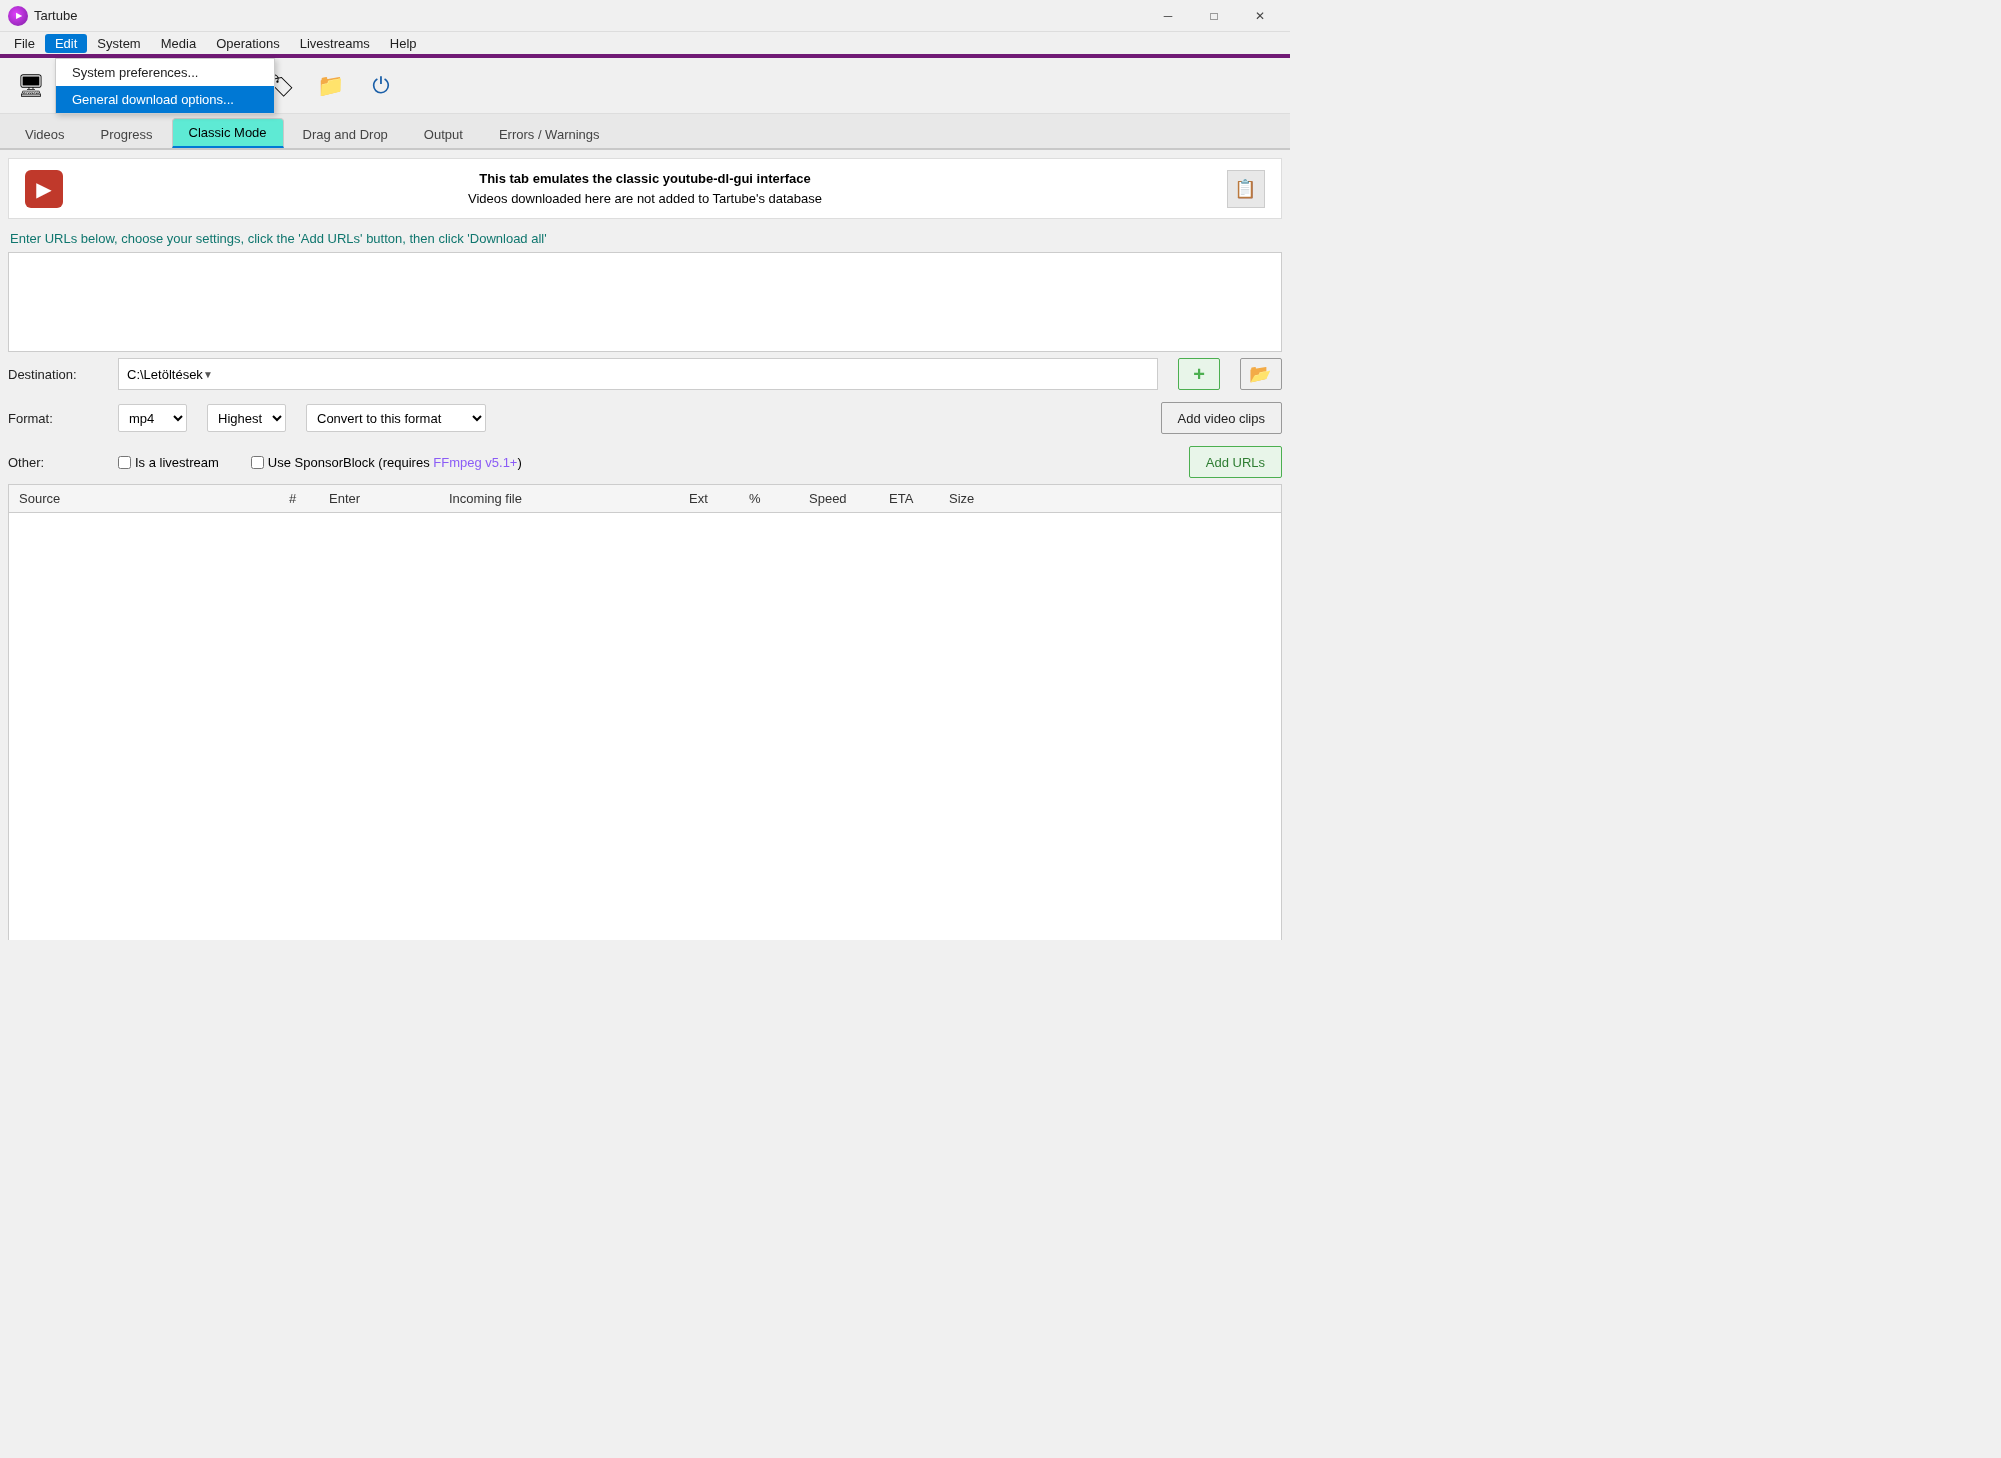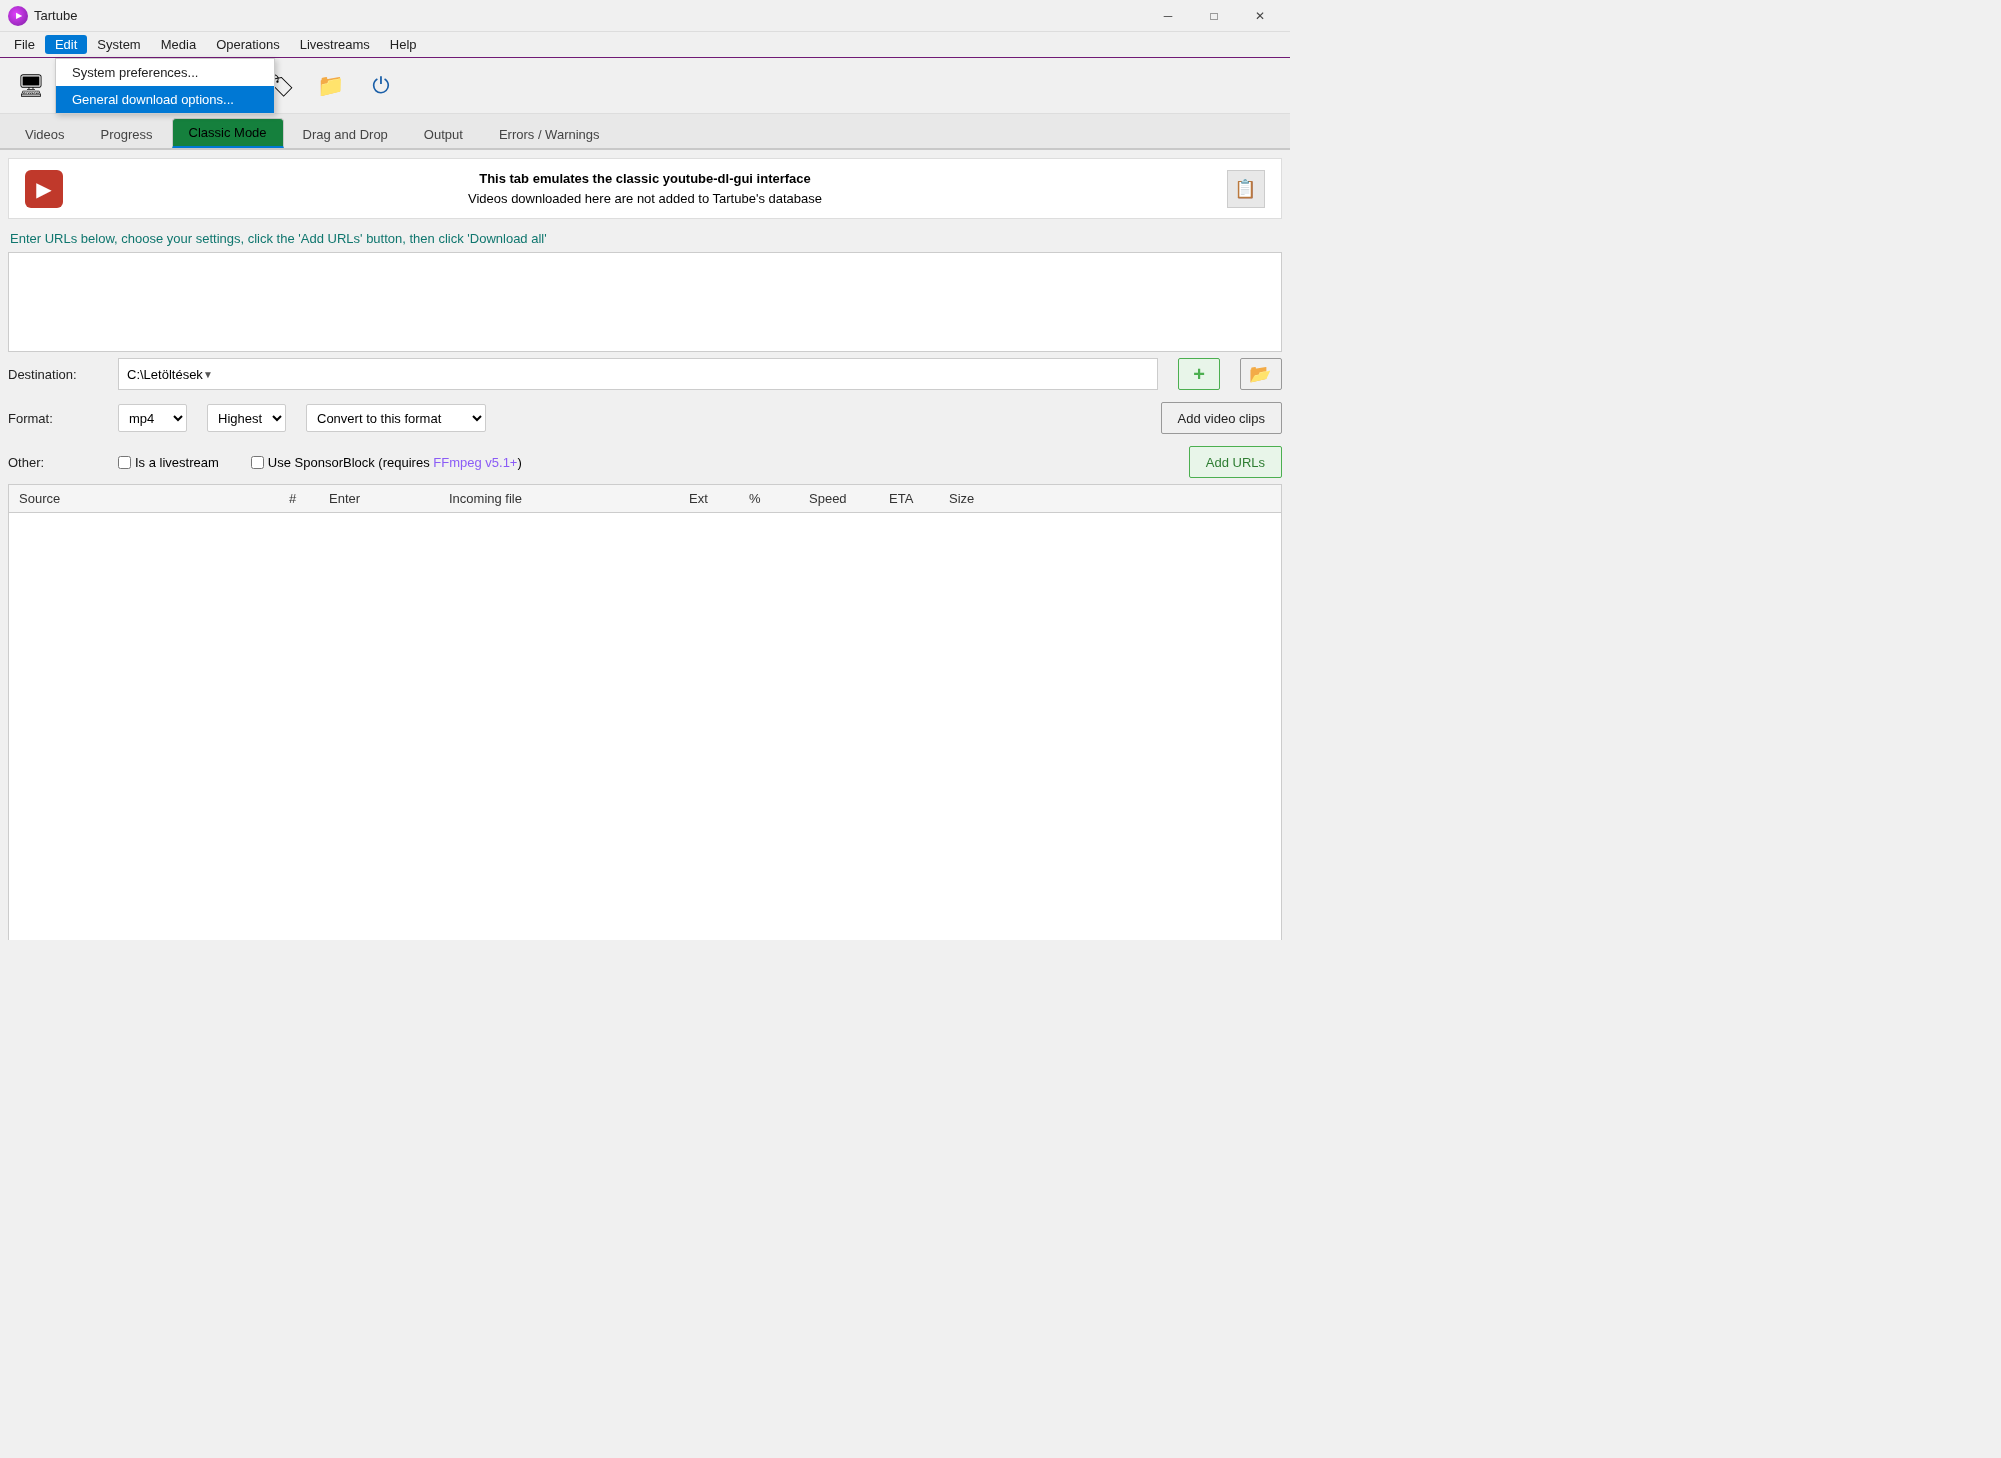--- a/index.html
+++ b/index.html
@@ -52,21 +52,21 @@
       color: #444;
     }
 
     
     #menu-bar {
       background: #f0f0f0;
       height: 26px;
       display: flex;
       align-items: center;
       padding: 0 4px;
-      border-bottom: 1px solid #701a75;
+      border-bottom: 4px solid #701a75;
       position: relative;
     }
     #menu-bar .menu-item {
       padding: 2px 10px;
       cursor: pointer;
       border-radius: 3px;
       font-size: 13px;
       color: #222;
     }
     #menu-bar .menu-item.active {
@@ -130,21 +130,21 @@
       cursor: pointer;
       font-size: 13px;
       color: #444;
       border: 1px solid transparent;
       border-bottom: none;
       border-radius: 4px 4px 0 0;
       margin-right: 2px;
       background: #e8e8e8;
     }
     .tab.active {
-      background: #15803d;
+      background: #5eead4;
       border-color: #c8c8c8;
       color: #000;
       font-weight: 500;
       border-bottom: 2px solid #0078d4;
     }
 
     
     #main-content {
       background: #f0f0f0;
       padding: 0;

